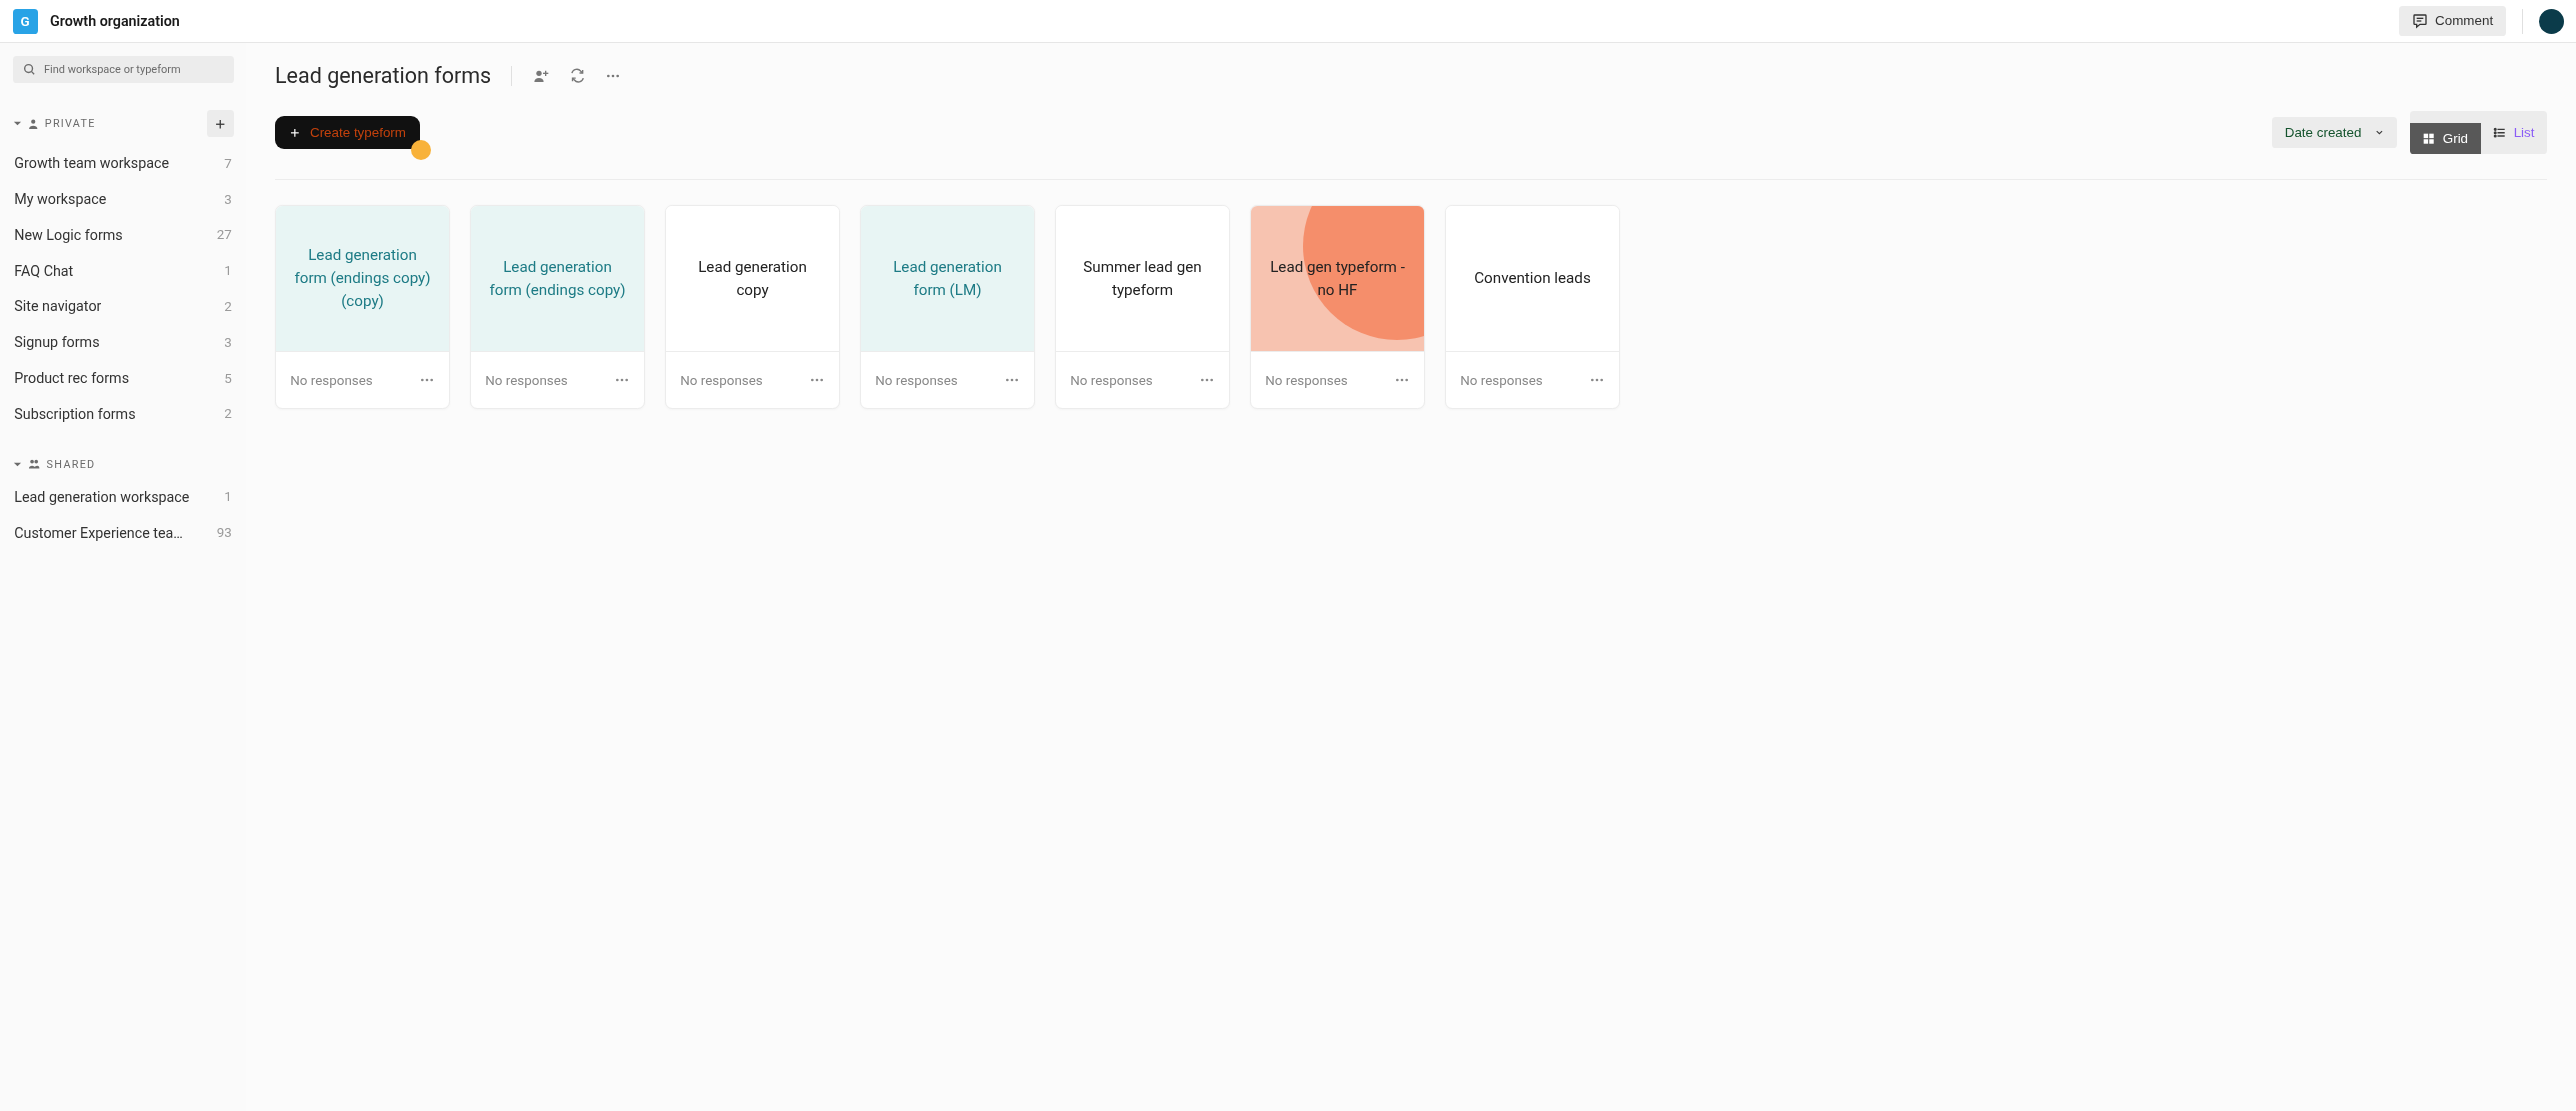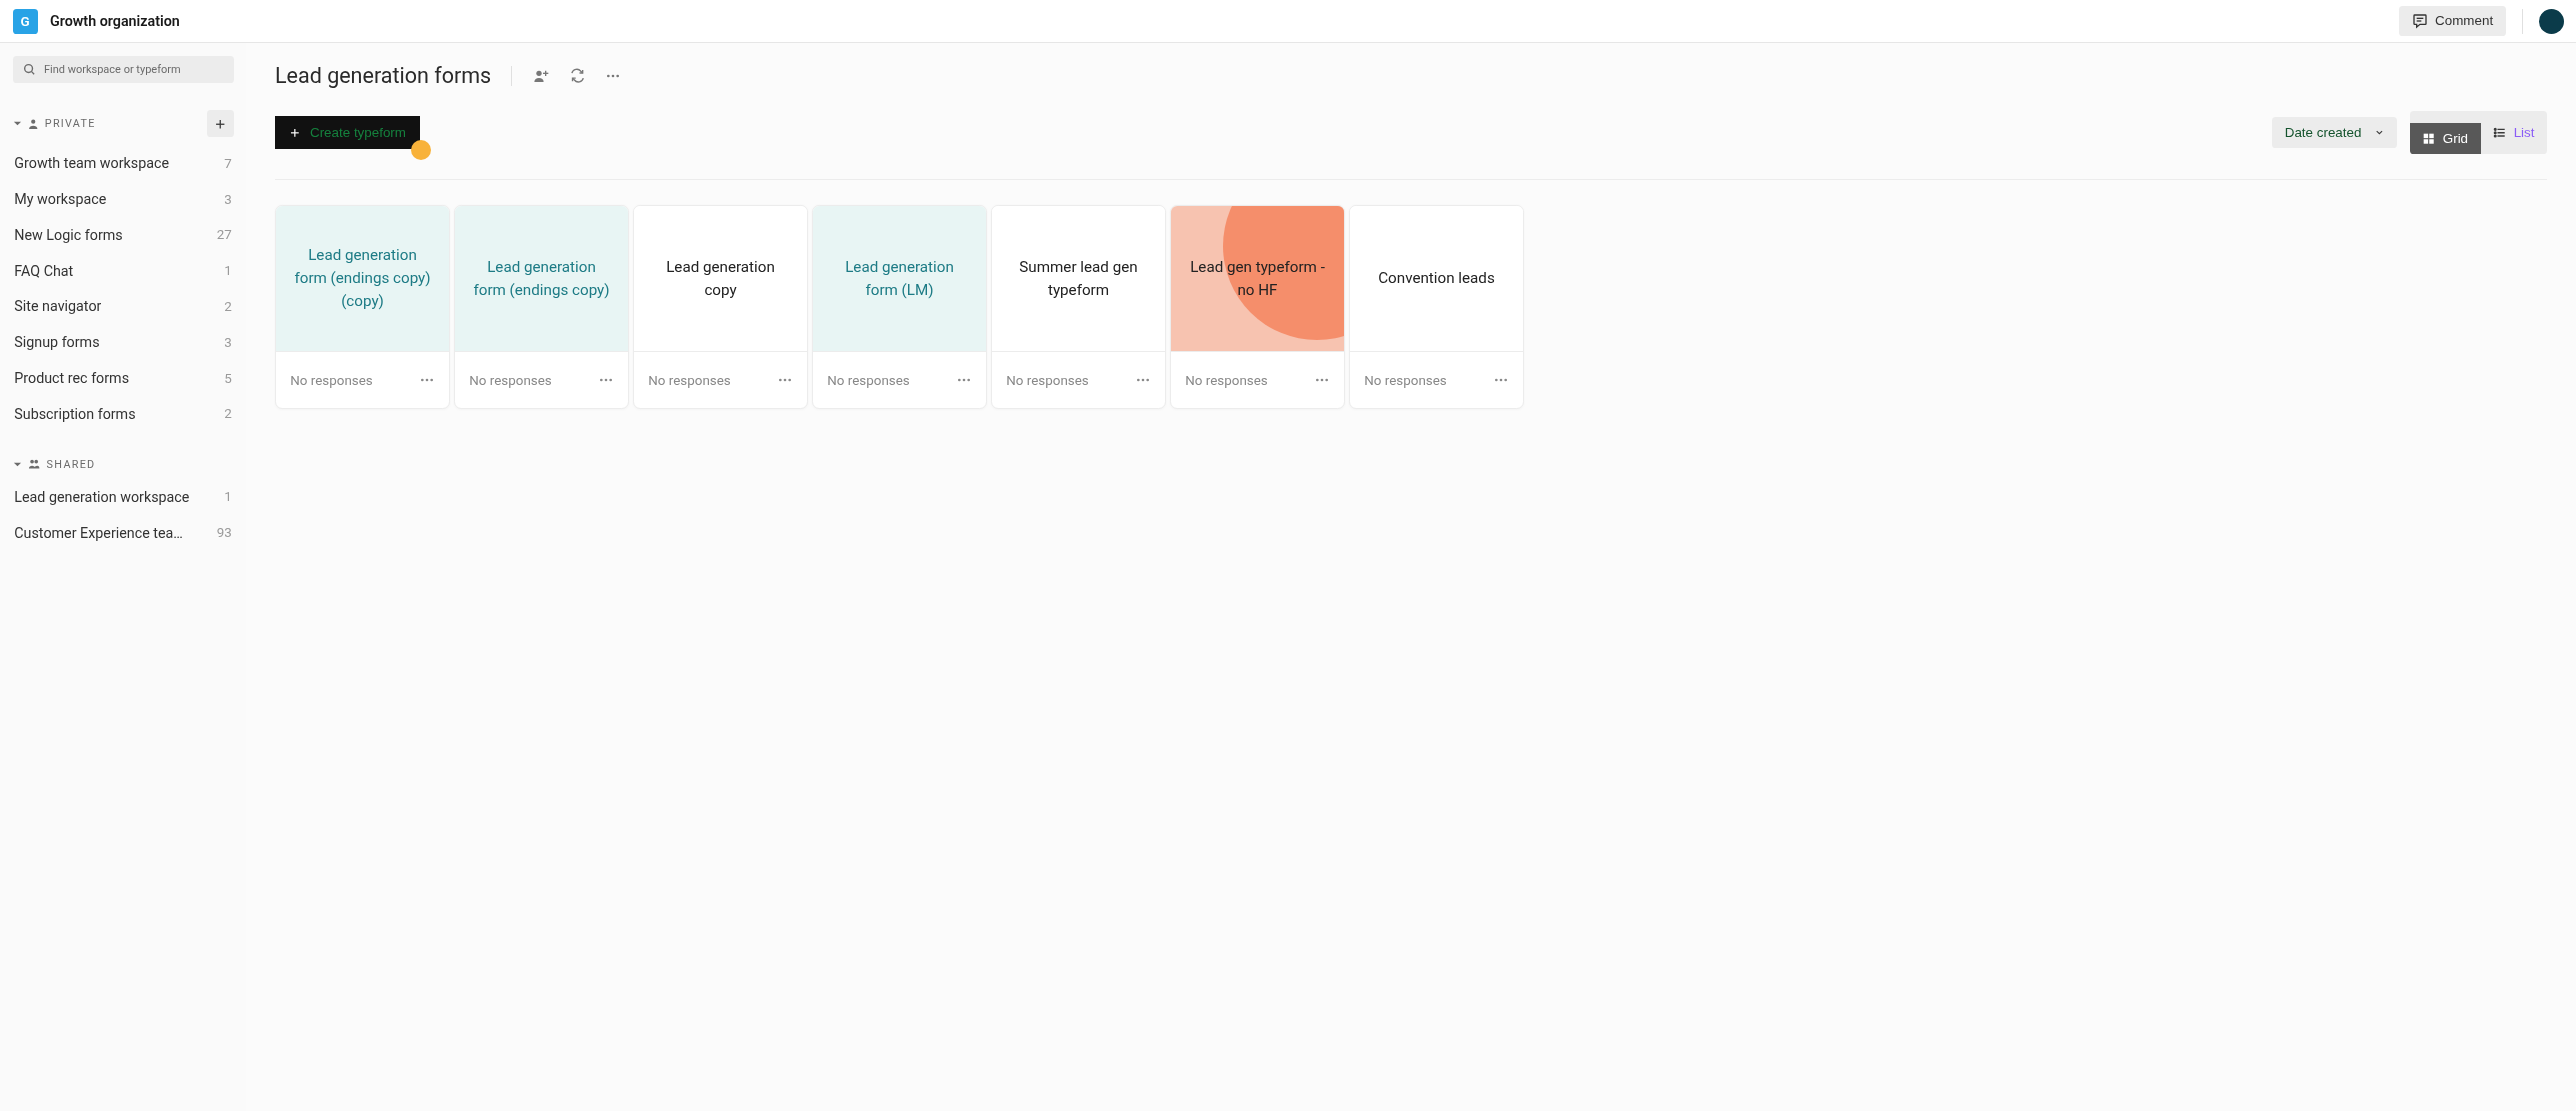--- a/index.html
+++ b/index.html
@@ -92,22 +92,22 @@
   .header-icons { display: flex; align-items: center; gap: 20px; color: #888; }
   .header-icon { cursor: pointer; display: inline-flex; }
 
   .toolbar-row {
     display: flex; align-items: center; justify-content: space-between;
     margin-top: 7.2px; padding-bottom: 25px;
     border-bottom: 0.9px solid #ececec;
   }
   .create-wrap { position: relative; display: inline-block; }
   .create-btn {
-    background: #111; color: #15803d; border: none;
-    border-radius: 0; padding: 9px 14.3px;
+    background: #111; color: #c2410c; border: none;
+    border-radius: 9px; padding: 9px 14.3px;
     font-size: 13.4px; display: flex; align-items: center; gap: 9px;
     cursor: pointer;
   }
   .pulse {
     position: absolute; right: -10.8px; bottom: -10.8px;
     width: 20px; height: 20px; border-radius: 50%;
     background: #f8b23a;
   }
   .toolbar-right { display: flex; align-items: center; gap: 12.5px; }
   .sort-btn {
@@ -125,21 +125,21 @@
     cursor: pointer; color: #8b5cf6;
   }
   .view-btn.active {
     background: #585858; color: #fff; margin-top: 12px;
   }
 
   
   .cards {
     display: grid;
     grid-template-columns: repeat(auto-fill, 175px);
-    gap: 4px;
+    gap: 20px;
     margin-top: 25px;
   }
   .card {
     width: 175px; height: 204px;
     background: #fff; border: 0.9px solid #ececec;
     border-radius: 7.2px; overflow: hidden;
     display: flex; flex-direction: column;
     box-shadow: 0 0.9px 2.7px rgba(0,0,0,0.03);
   }
   .card-top {

